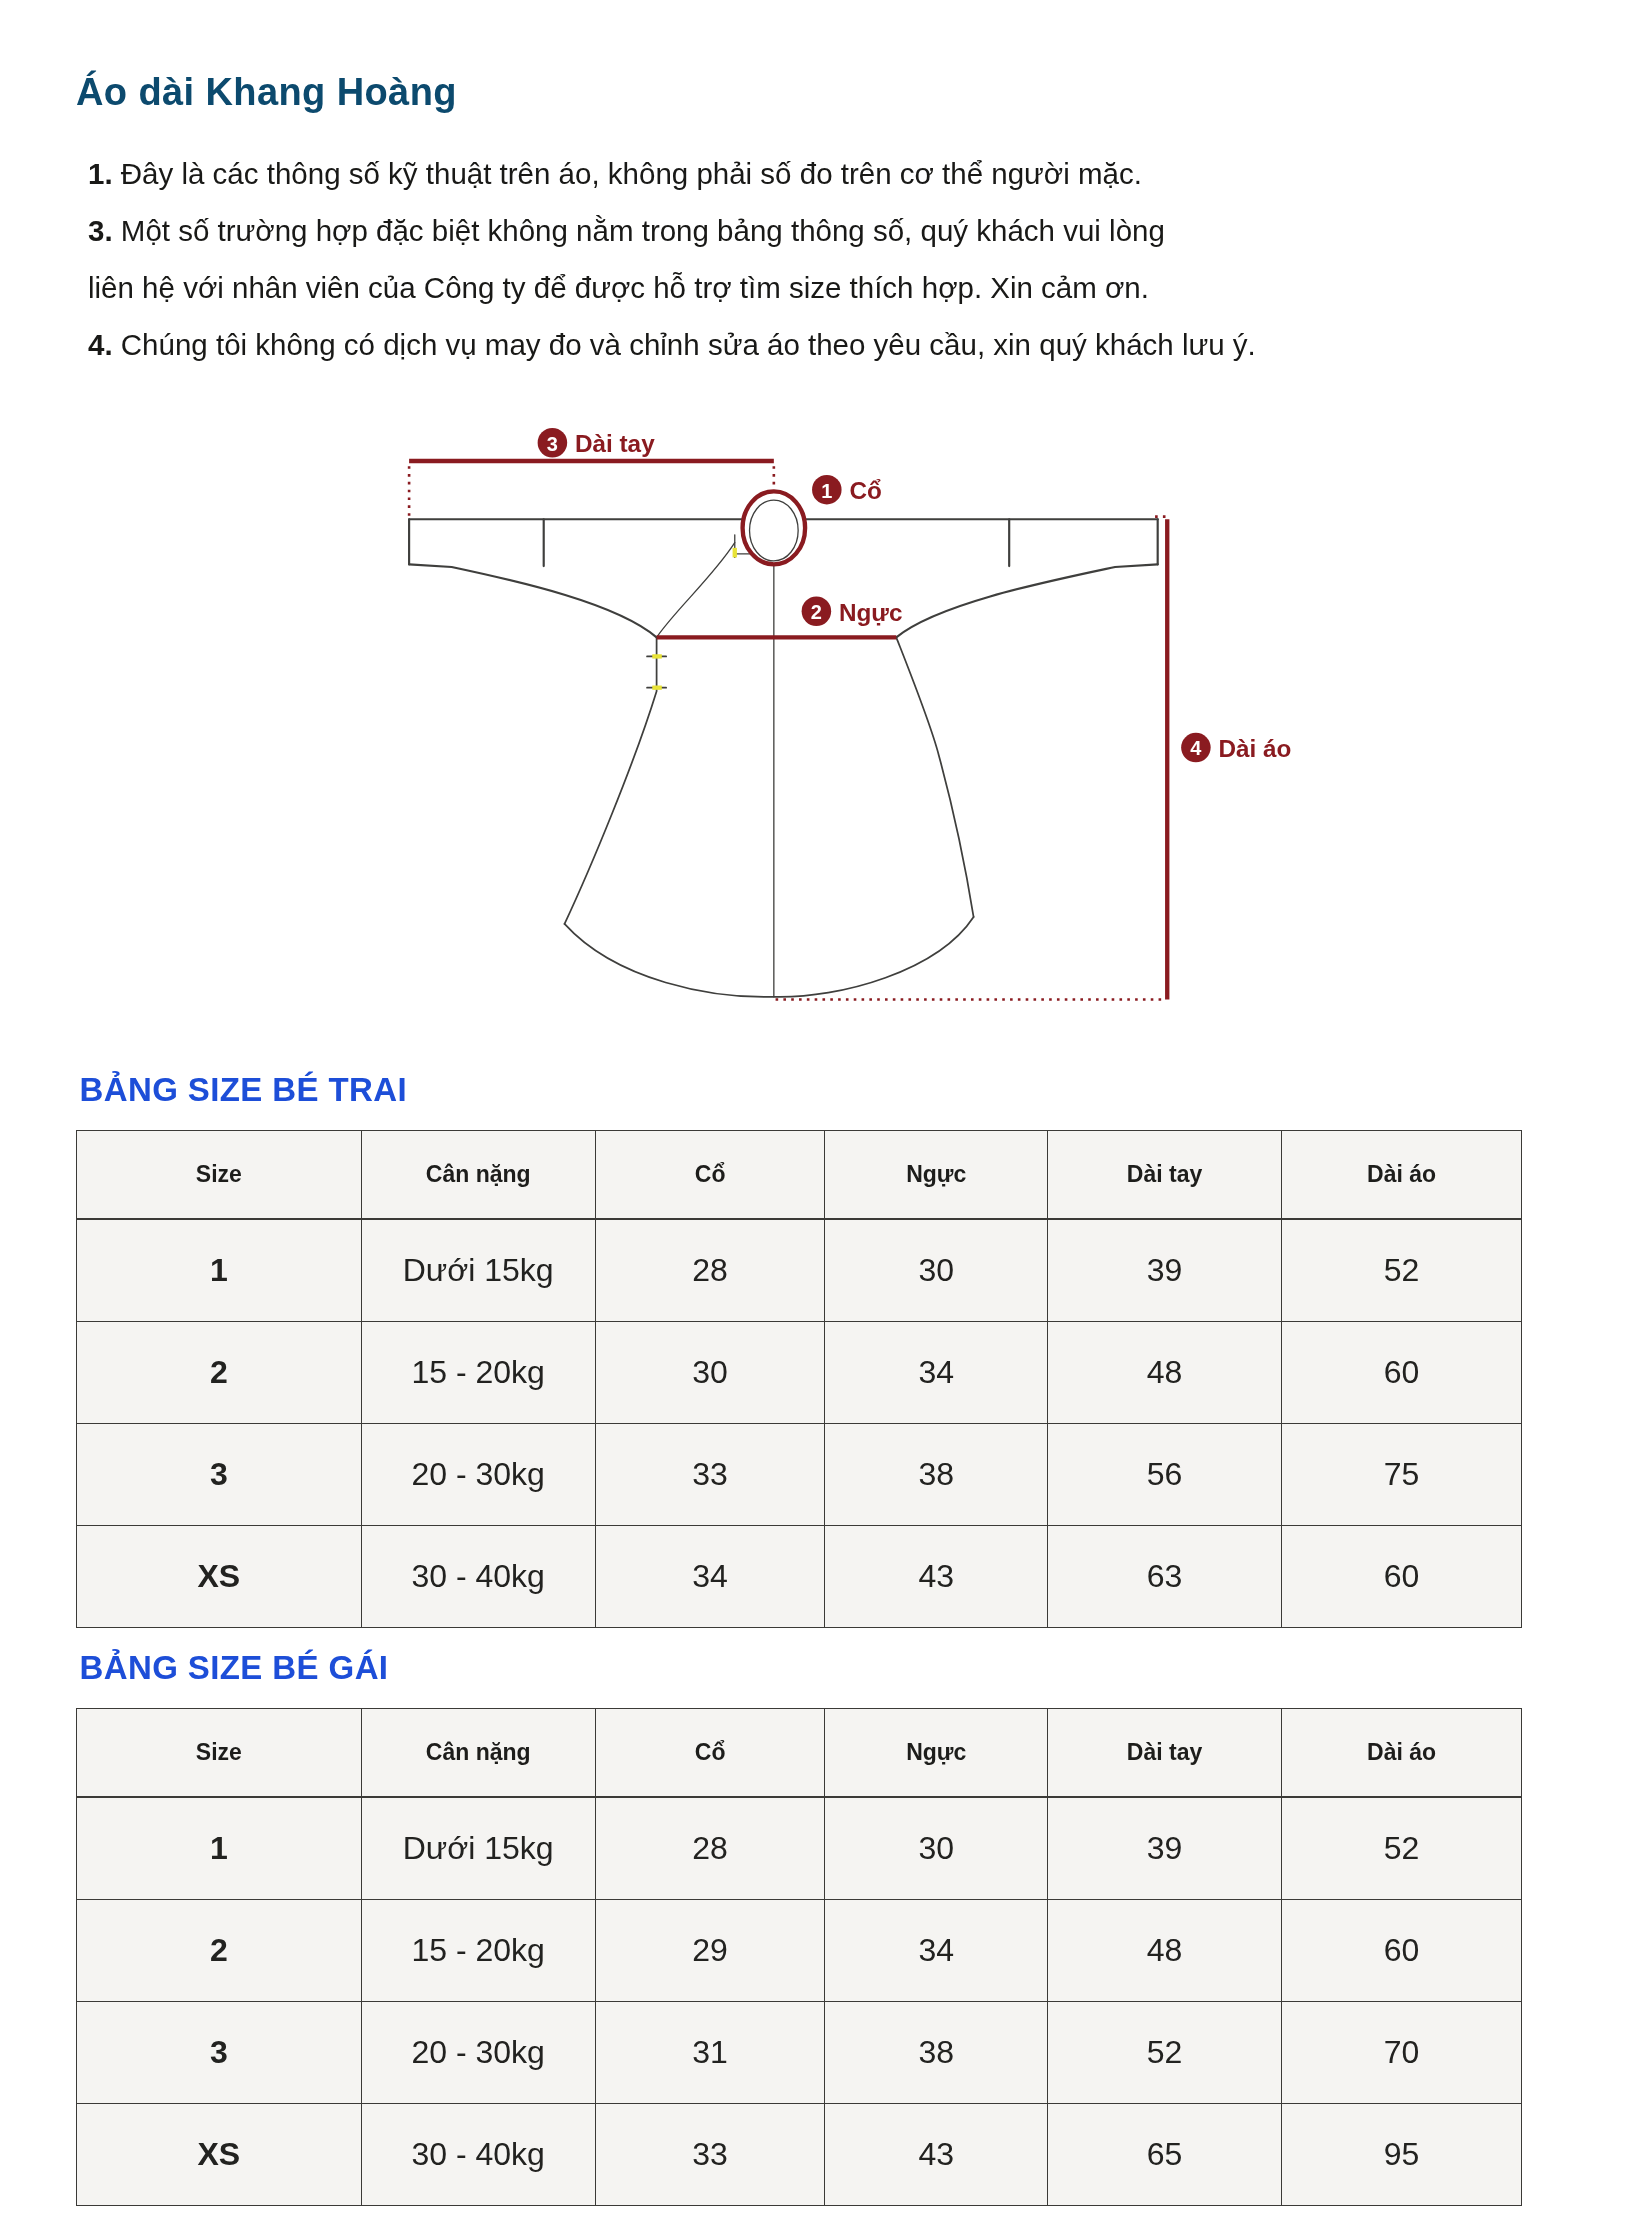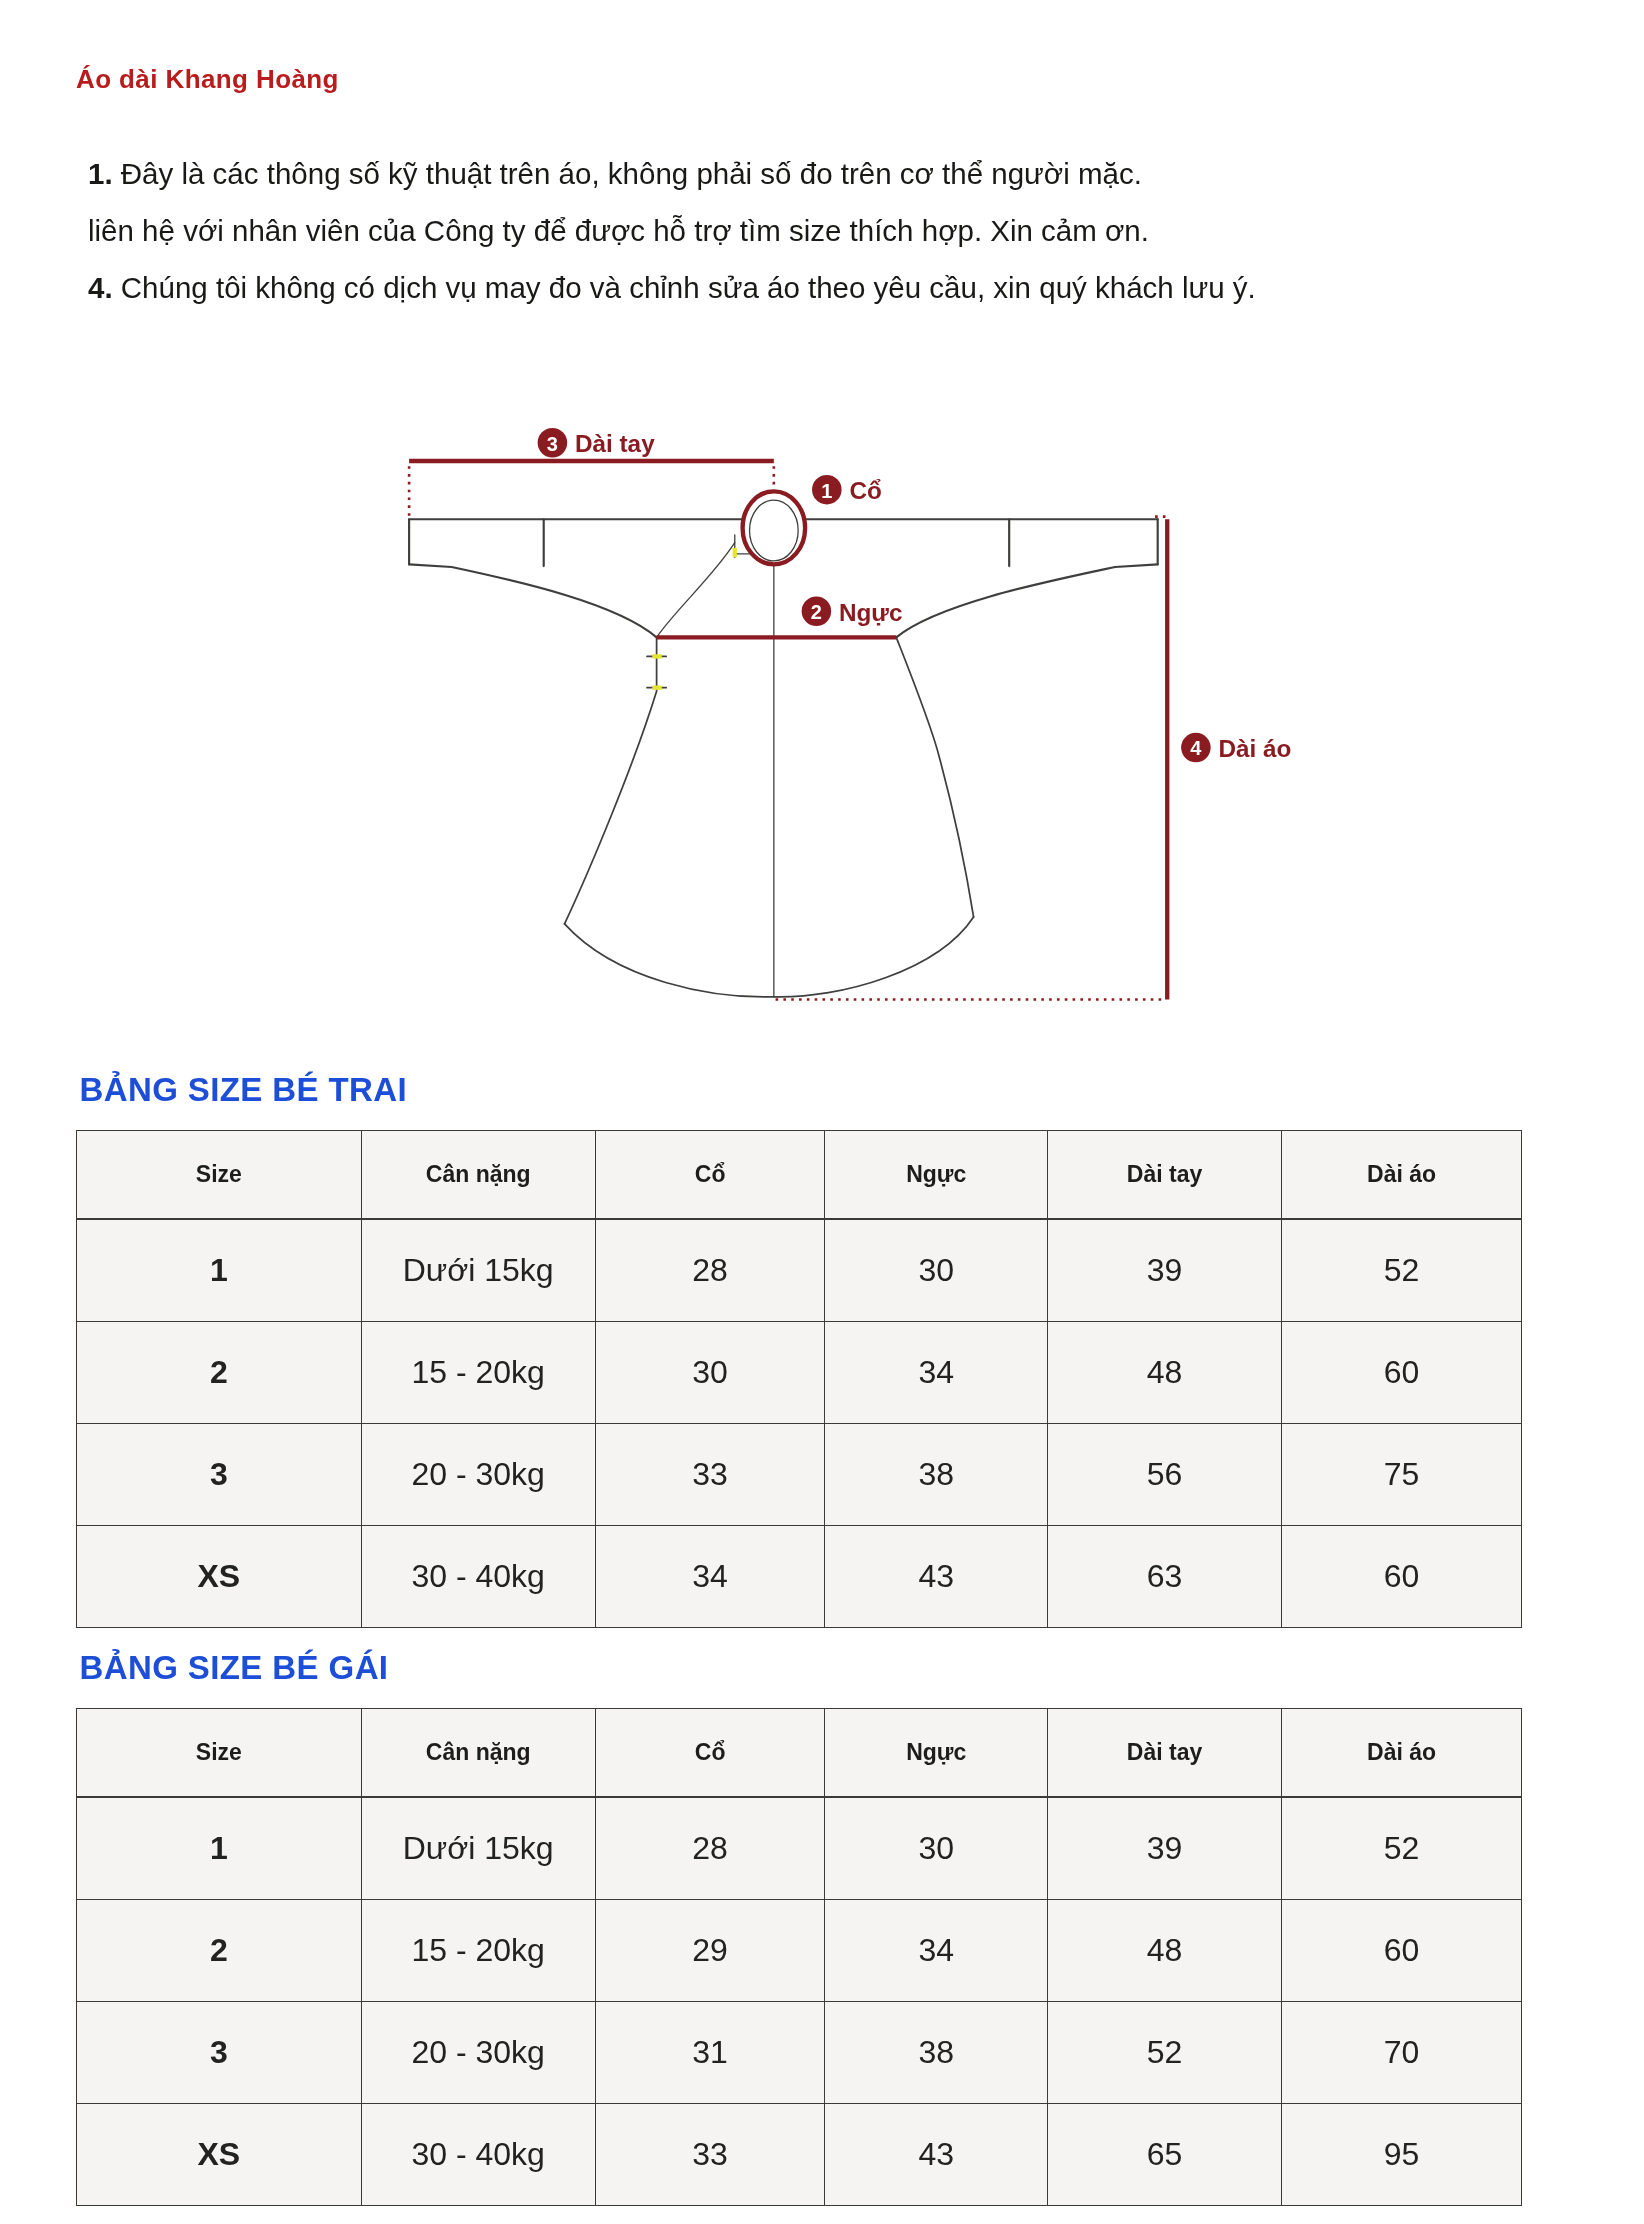--- a/index.html
+++ b/index.html
@@ -1,22 +1,22 @@
 <!DOCTYPE html>
 <html style="font-size:14px"><head>
 <meta charset="utf-8">
 <style>
   html,body{margin:0;padding:0;}
   body{
     width:1644px;height:2225px;position:relative;background:#ffffff;
     font-family:"Liberation Sans", sans-serif;color:#191917;overflow:hidden;
   }
   .title{
-    position:absolute;left:76px;top:64px;margin:0;
-    font-size:26px;font-weight:800;letter-spacing:0.4px;color:#b91c1c;
+    position:absolute;left:76px;top:71px;margin:0;
+    font-size:38px;font-weight:800;letter-spacing:0.4px;color:#0c4a6e;
   }
   .notes{position:absolute;left:76px;top:139px;width:1390px;font-size:29.5px;line-height:45px;}
   .note{margin:12px;white-space:nowrap;}
   .note b{font-weight:800;}
   .diagram{position:absolute;left:243px;top:382px;width:1086px;height:660px;}
   .badge-num{fill:#ffffff;font-size:23px;font-weight:700;text-anchor:middle;dominant-baseline:central;
              font-family:"Liberation Sans", sans-serif;}
   .diagram-label{fill:#8a1b20;font-size:28px;font-weight:700;dominant-baseline:central;
              font-family:"Liberation Sans", sans-serif;}
   .table-block{position:absolute;left:76px;width:1453px;}
@@ -34,20 +34,21 @@
   .size-table td.size-col{font-weight:700;}
   .size-table thead th{border-bottom-width:2.6px;}
 </style>
 </head>
 <body>
 
 <h1 class="title">Áo dài Khang Hoàng</h1>
 
 <div class="notes">
   <p class="note"><b>1.</b><span> Đây là các thông số kỹ thuật trên áo, không phải số đo trên cơ thể người mặc.</span></p>
+  <p class="note"><b>3.</b><span> Một số trường hợp đặc biệt không nằm trong bảng thông số, quý khách vui lòng</span></p>
   <p class="note"><b></b><span>liên hệ với nhân viên của Công ty để được hỗ trợ tìm size thích hợp. Xin cảm ơn.</span></p>
   <p class="note"><b>4.</b><span> Chúng tôi không có dịch vụ may đo và chỉnh sửa áo theo yêu cầu, xin quý khách lưu ý.</span></p>
 </div>
 
 <svg class="diagram" viewBox="0 0 1250 760" xmlns="http://www.w3.org/2000/svg">
 
   <g stroke="#3f3f3d" stroke-width="2.5" fill="none" stroke-linecap="round">
     <line x1="191" y1="158" x2="577" y2="158"></line>
     <line x1="645" y1="158" x2="1053" y2="158"></line>
     <line x1="191" y1="158" x2="191" y2="210"></line>

